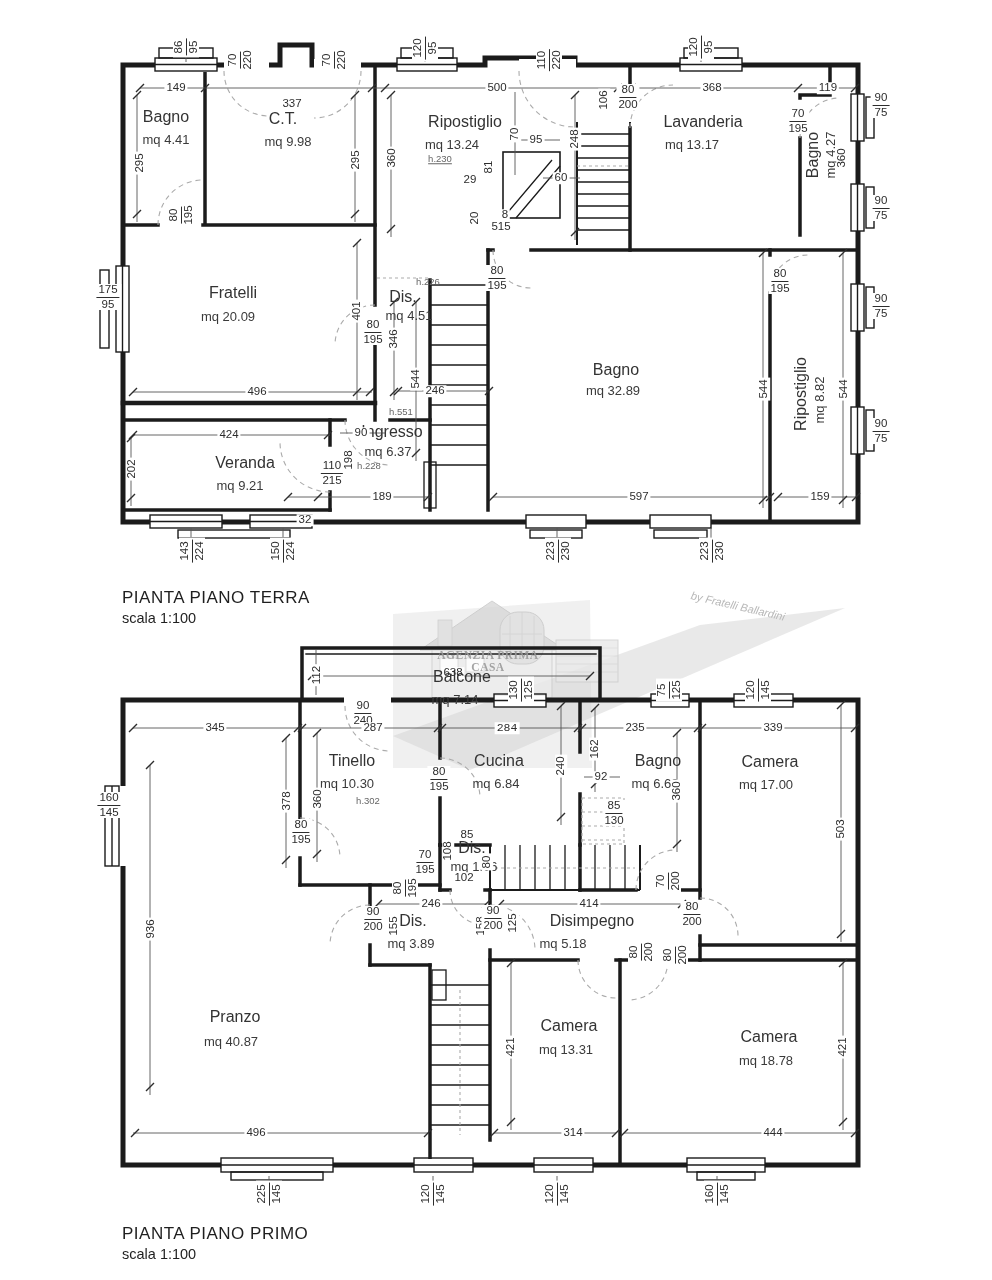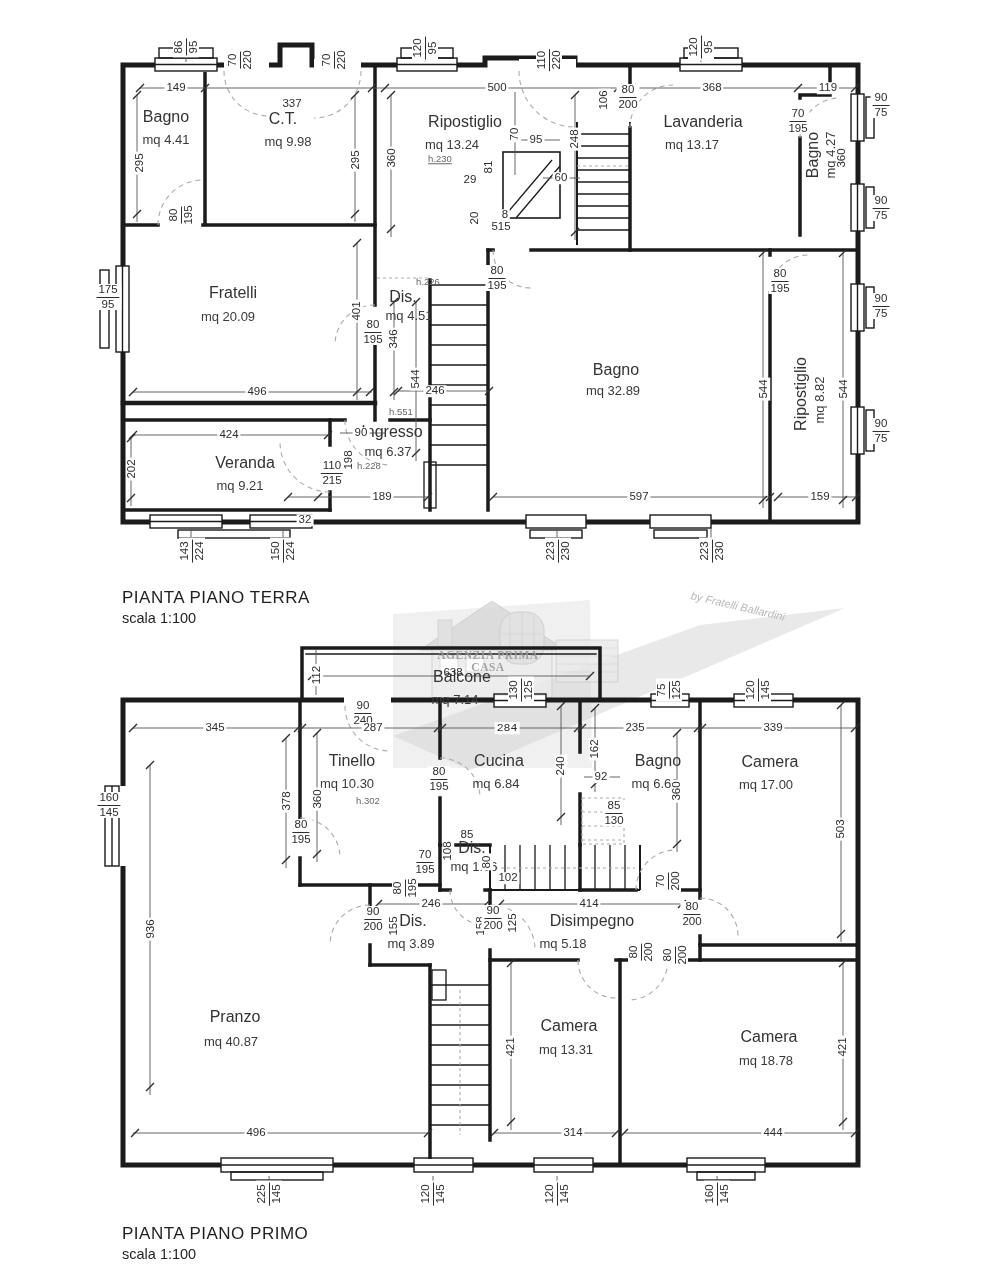--- a/index.html
+++ b/index.html
@@ -487,21 +487,21 @@
         <span class="den">195</span>
       </div>
       <div class="lbl dim" style="left: 467px; top: 835px;">85</div>
       <div class="lbl dim v" style="left: 448px; top: 851px;">108</div>
       <div class="lbl room" style="left: 472px; top: 848px;">Dis.</div>
       <div class="lbl dim fr" style="left: 425px; top: 862px;">
         <span class="num">70</span>
         <span class="den">195</span>
       </div>
       <div class="lbl area" style="left: 474px; top: 866px;">mq 1.06</div>
-      <div class="lbl dim" style="left: 464px; top: 878px; margin-left: 44px;">102</div>
+      <div class="lbl dim" style="left: 464px; top: 878px;">102</div>
       <div class="lbl dim v" style="left: 487px; top: 862px;">80</div>
       <div class="lbl dim v fr" style="left: 405px; top: 888px;">
         <span class="num">80</span>
         <span class="den">195</span>
       </div>
       <div class="lbl dim" style="left: 431px; top: 904px;">246</div>
       <div class="lbl dim fr" style="left: 373px; top: 919px;">
         <span class="num">90</span>
         <span class="den">200</span>
       </div>

